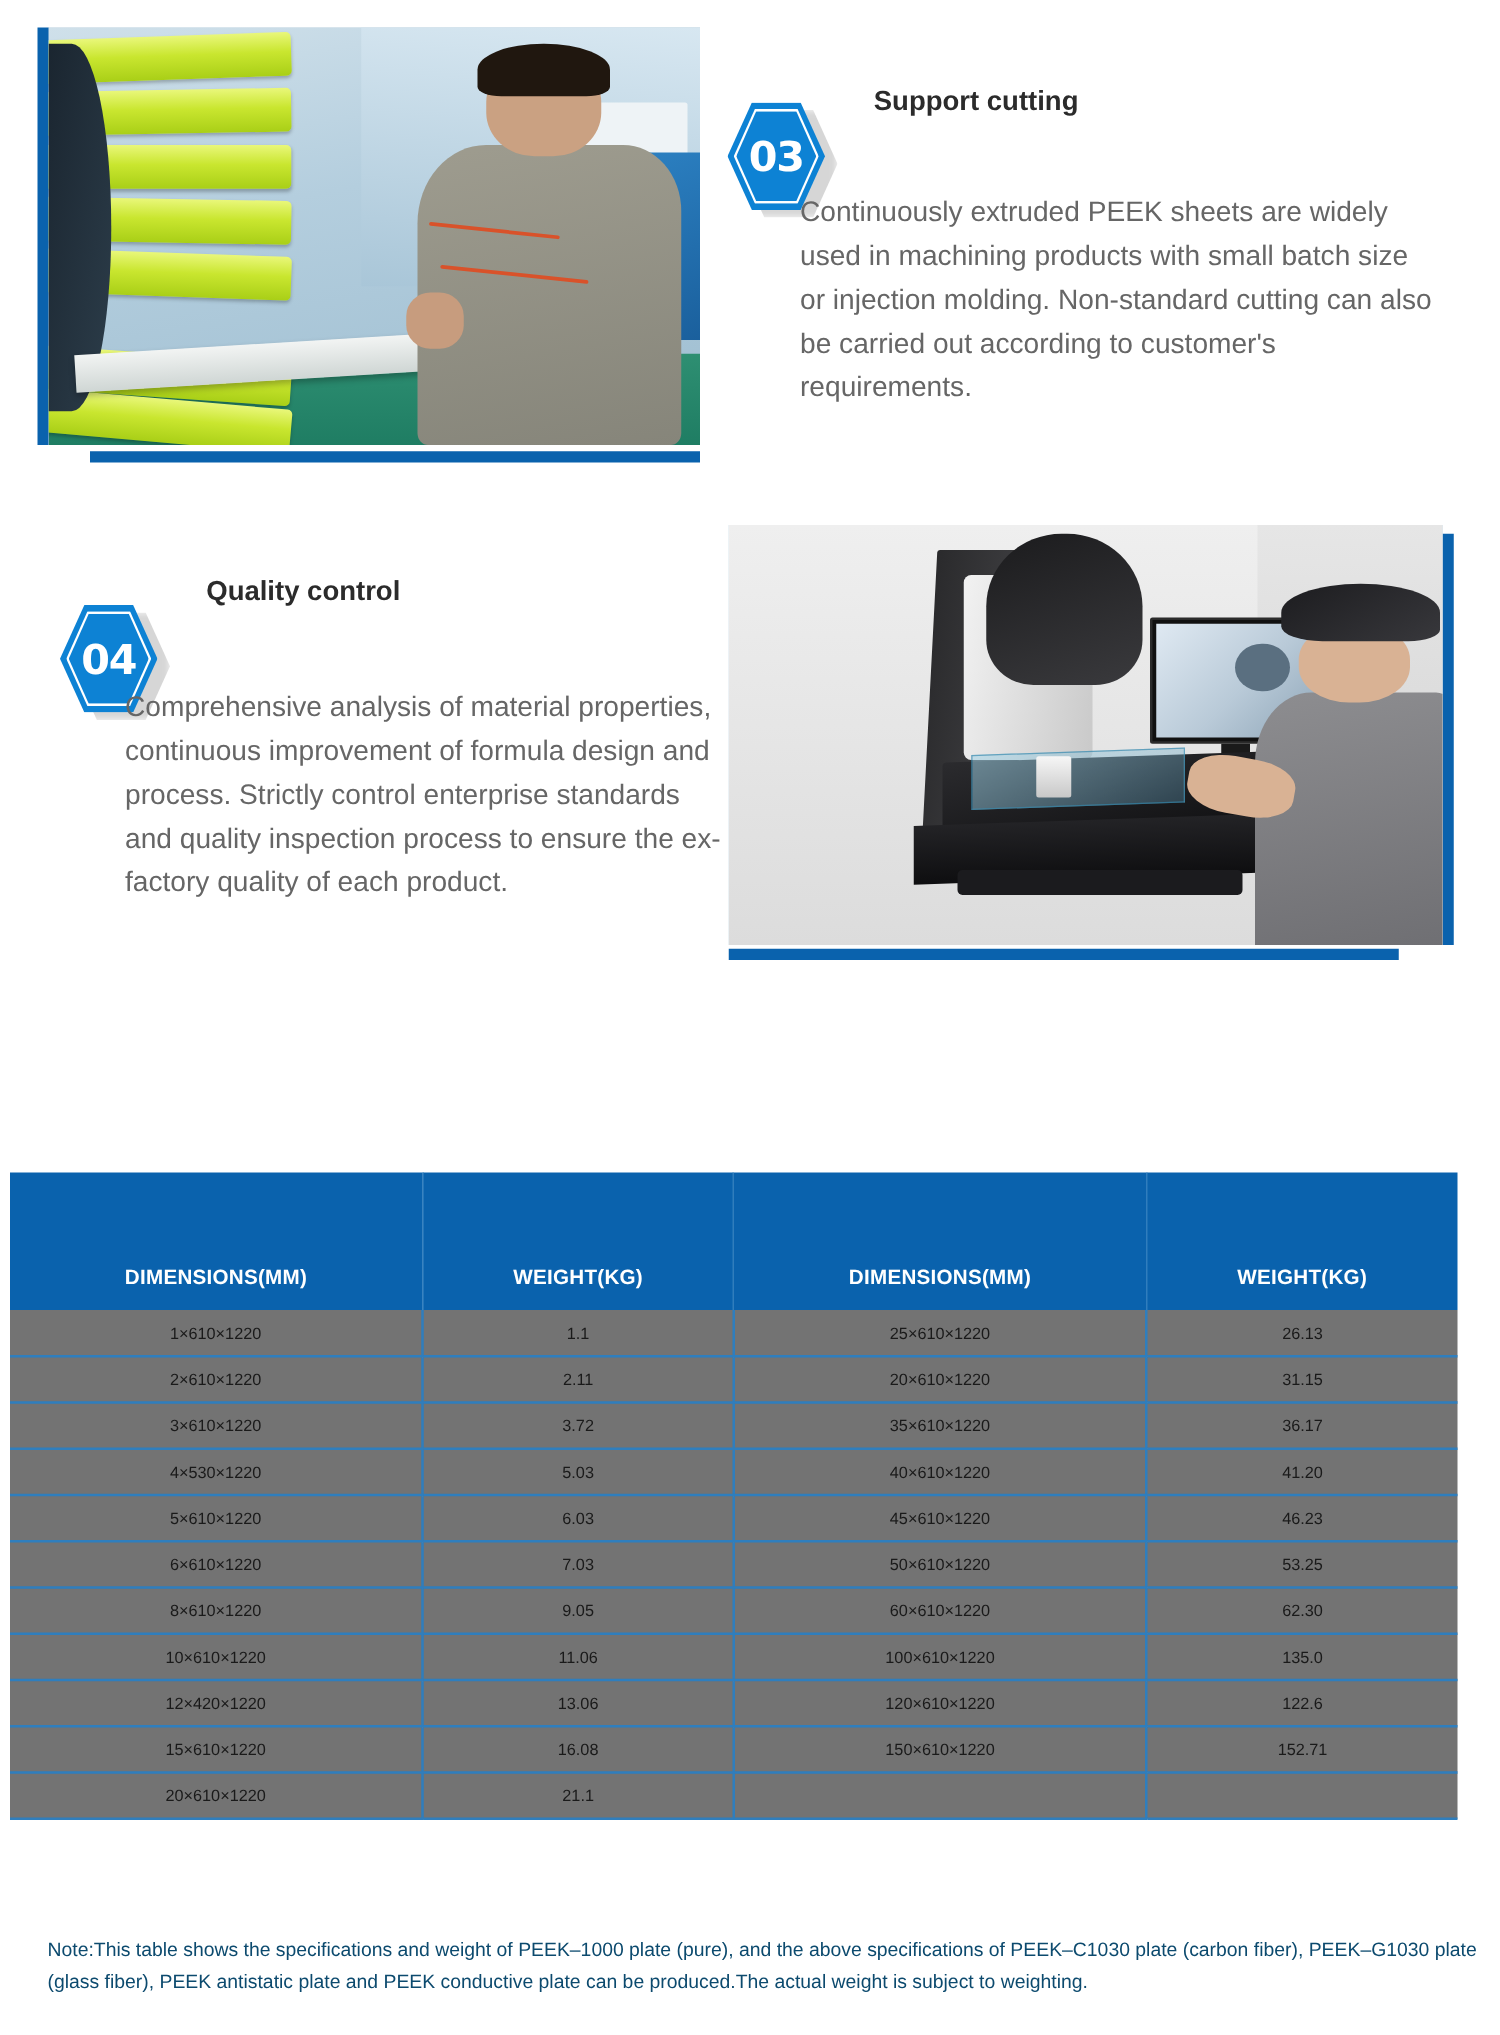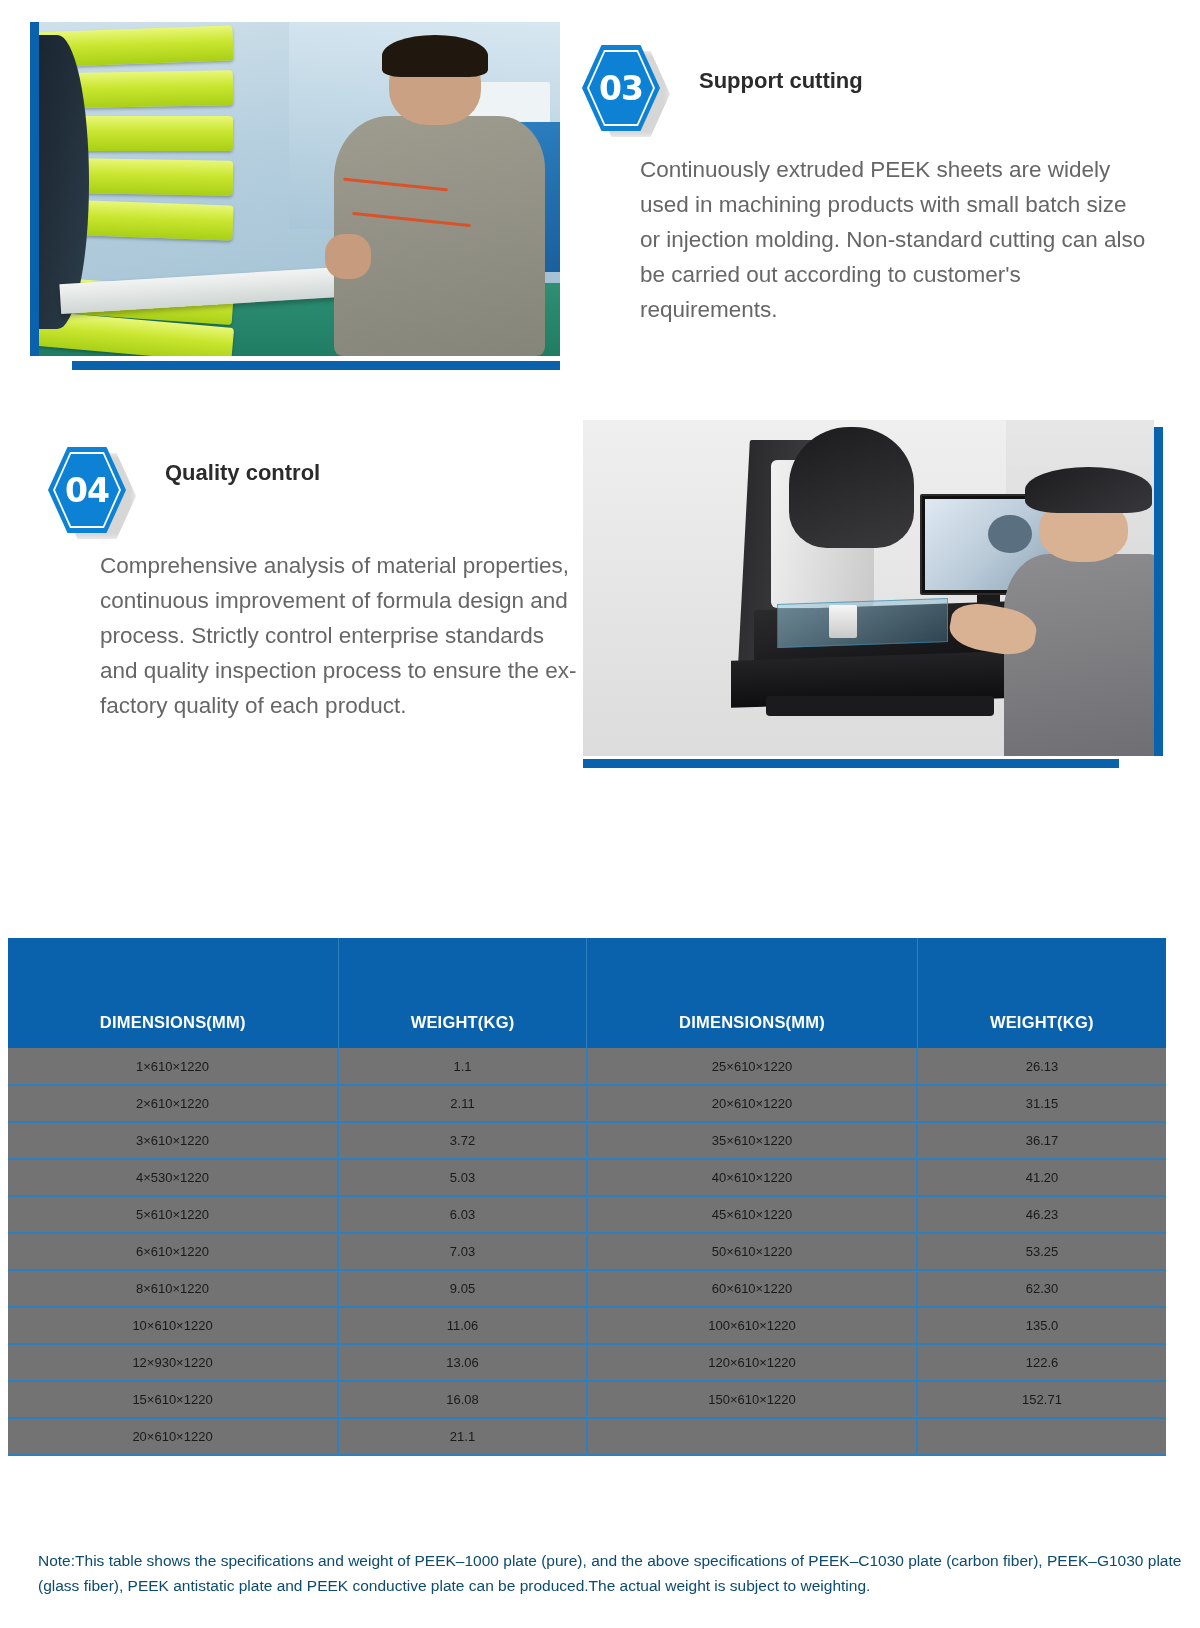--- a/index.html
+++ b/index.html
@@ -122,21 +122,21 @@
   .s2-cap { position:absolute; left:18%; top:0; width:74%; height:16%;
       background: linear-gradient(150deg,#1c1c1f,#38383c); border-radius:50% 50% 20% 26%; }
   .s2-head2 { position:absolute; left:26%; top:11%; width:52%; height:22%;
       background:#d9b294; border-radius:45%; }
   .s2-body2 { position:absolute; left:6%; top:30%; width:94%; height:70%;
       background: linear-gradient(170deg,#8d8d90,#6f6f73); border-radius:28% 10% 0 0; }
   .s2-arm { position:absolute; left:-26%; top:48%; width:50%; height:16%;
       background:#d9b294; border-radius:40%; transform: rotate(10deg); }
 
   
-  .hex-badge { position: absolute; width: 78px; height: 112px; }
+  .hex-badge { position: absolute; width: 78px; height: 112px; margin-top: 37px; }
   .hex-shadow {
     position:absolute; left:10px; top:6px; width:78px; height:86px;
     background: rgba(120,120,120,.30);
     clip-path: polygon(25% 0%, 75% 0%, 100% 50%, 75% 100%, 25% 100%, 0% 50%);
     filter: blur(3px);
   }
   .hex-outer {
     position:absolute; left:0; top:0; width:78px; height:86px;
     background:#0d82d4;
     clip-path: polygon(25% 0%, 75% 0%, 100% 50%, 75% 100%, 25% 100%, 0% 50%);
@@ -356,21 +356,21 @@
         <td>60×610×1220</td>
         <td>62.30</td>
       </tr>
       <tr>
         <td>10×610×1220</td>
         <td>11.06</td>
         <td>100×610×1220</td>
         <td>135.0</td>
       </tr>
       <tr>
-        <td>12×930×1220</td>
+        <td>12×420×1220</td>
         <td>13.06</td>
         <td>120×610×1220</td>
         <td>122.6</td>
       </tr>
       <tr>
         <td>15×610×1220</td>
         <td>16.08</td>
         <td>150×610×1220</td>
         <td>152.71</td>
       </tr>

